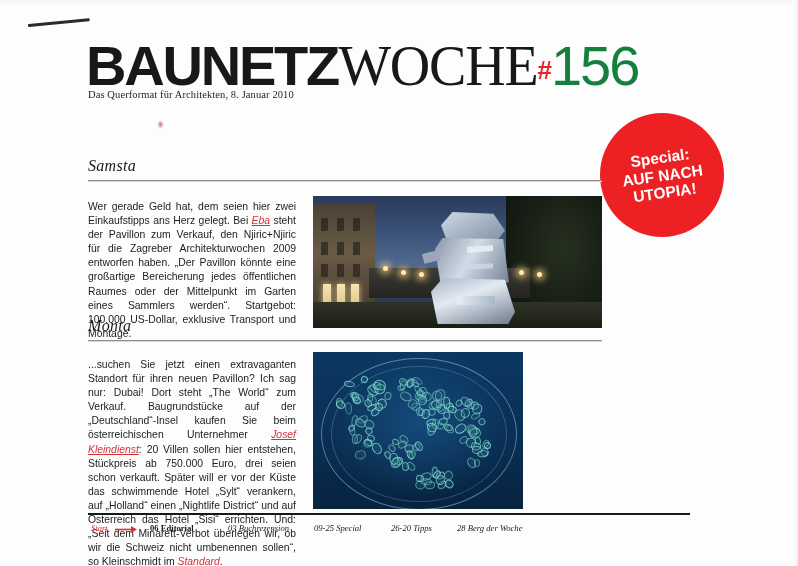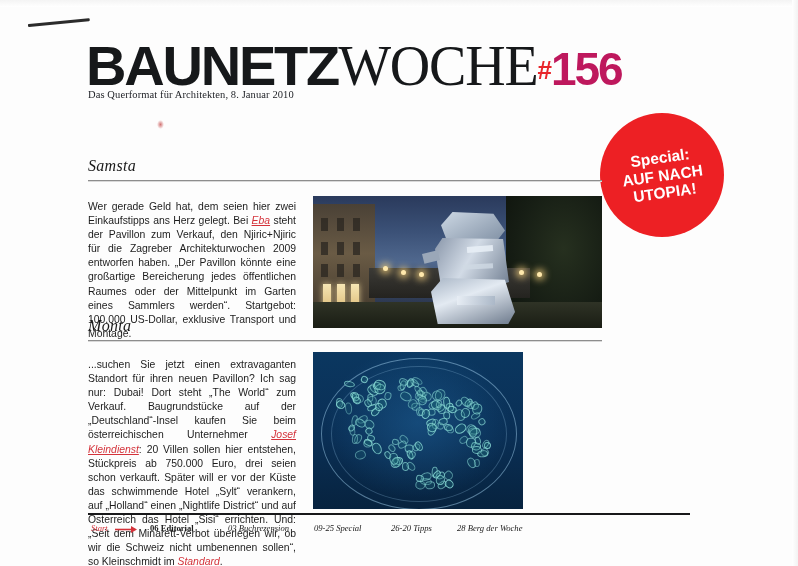--- a/index.html
+++ b/index.html
@@ -81,23 +81,23 @@
   .mh-hash {
     font-family: "Liberation Sans", sans-serif;
     font-weight: bold;
     font-size: 26px;
     color: #e8252a;
     vertical-align: super;
     letter-spacing: -1px;
   }
   .mh-num {
     font-family: "Liberation Sans", sans-serif;
-    font-weight: bold;
-    font-size: 46px;
-    color: #be185d;
+    font-weight: normal;
+    font-size: 56px;
+    color: #15803d;
     letter-spacing: -2px;
     vertical-align: baseline;
   }
   .subtitle {
     position: absolute;
     left: 88px;
     top: 89px;
     font-family: "Liberation Serif", serif;
     font-size: 10.5px;
     color: #23252a;

